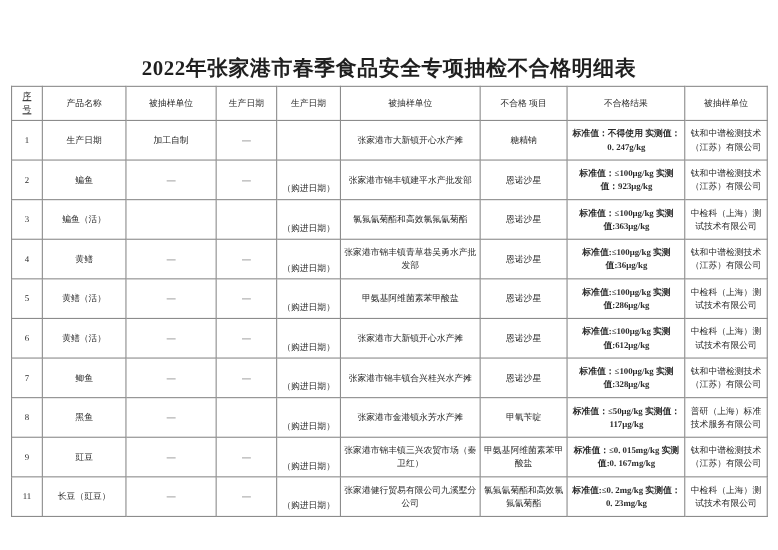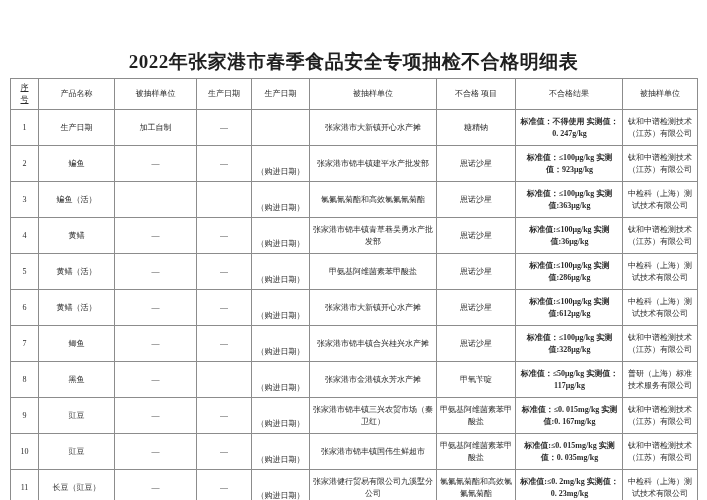--- a/index.html
+++ b/index.html
@@ -188,31 +188,20 @@
           <td>豇豆</td>
           <td>—</td>
           <td>—</td>
           <td class="col-date">（购进日期）</td>
           <td>张家港市锦丰镇三兴农贸市场（秦卫红）</td>
           <td>甲氨基阿维菌素苯甲酸盐</td>
           <td class="col-result">标准值：≤0. 015mg/kg 实测值:0. 167mg/kg</td>
           <td>钛和中谱检测技术（江苏）有限公司</td>
         </tr>
         <tr>
-          <td>10</td>
-          <td>豇豆</td>
-          <td>—</td>
-          <td>—</td>
-          <td class="col-date">（购进日期）</td>
-          <td>张家港市锦丰镇国伟生鲜超市</td>
-          <td>甲氨基阿维菌素苯甲酸盐</td>
-          <td class="col-result">标准值:≤0. 015mg/kg 实测值：0. 035mg/kg</td>
-          <td>钛和中谱检测技术（江苏）有限公司</td>
-        </tr>
-        <tr>
           <td>11</td>
           <td>长豆（豇豆）</td>
           <td>—</td>
           <td>—</td>
           <td class="col-date">（购进日期）</td>
           <td>张家港健行贸易有限公司九溪墅分公司</td>
           <td>氯氟氰菊酯和高效氯氟氰菊酯</td>
           <td class="col-result">标准值:≤0. 2mg/kg 实测值：0. 23mg/kg</td>
           <td>中检科（上海）测试技术有限公司</td>
         </tr>

